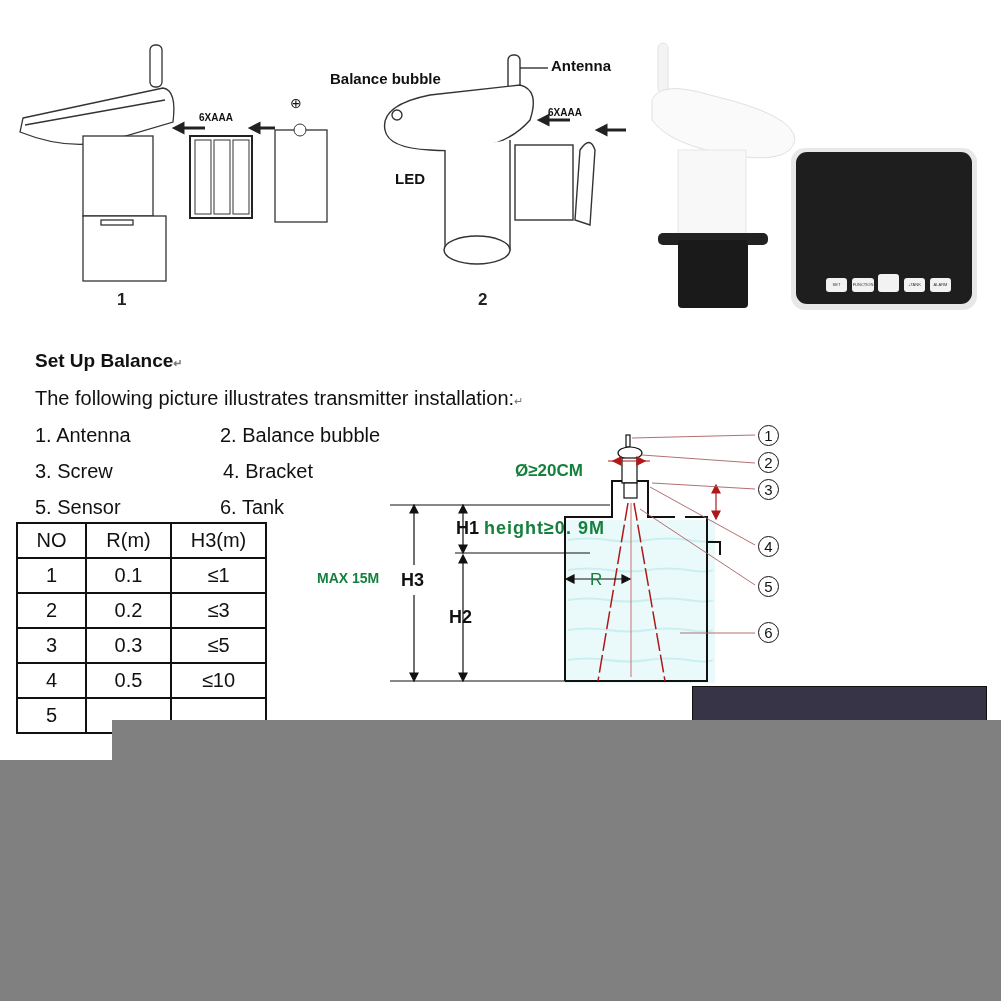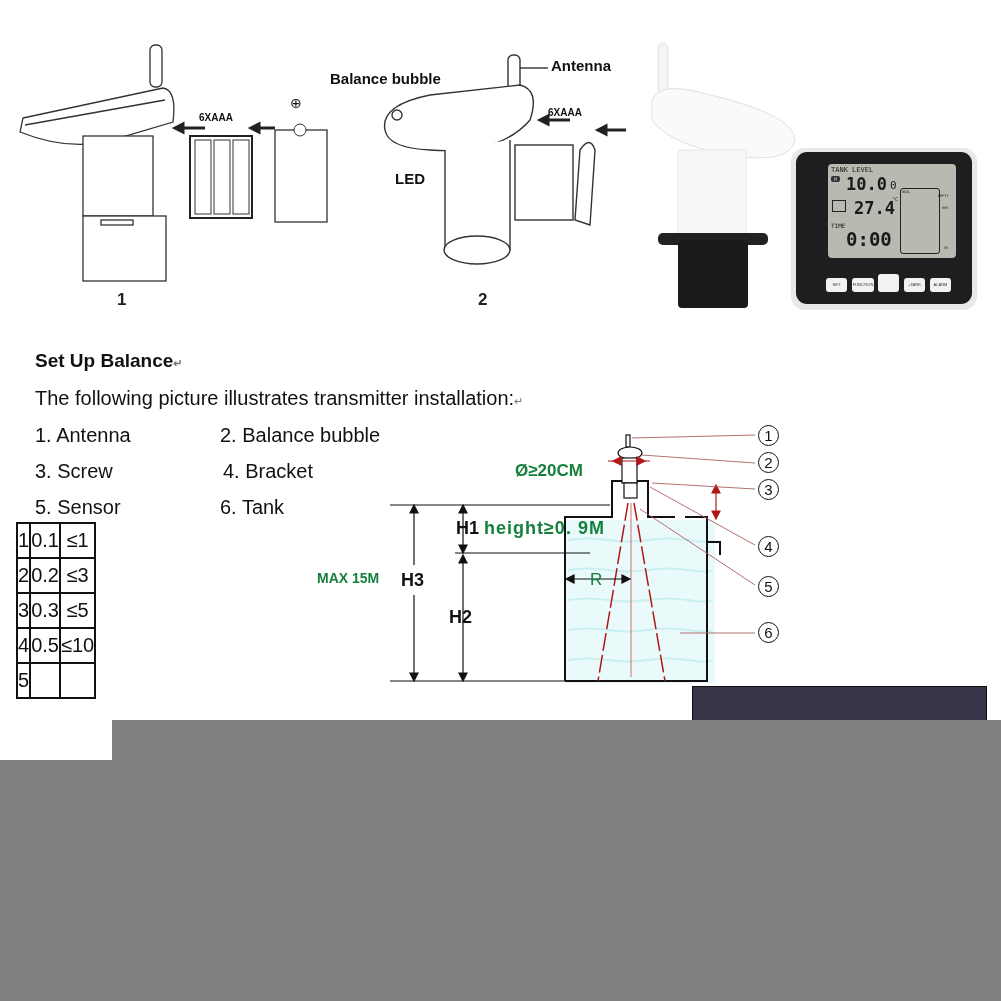--- a/index.html
+++ b/index.html
@@ -96,36 +96,20 @@
   <svg class="abs" style="left:650px;top:40px" width="150" height="270">
     <rect x="8" y="3" width="10" height="50" rx="5" fill="#f4f4f4" stroke="#e2e2e2"></rect>
     <path d="M2 60 Q10 40 60 55 Q145 75 145 100 Q140 125 80 115 Q20 105 2 80 Z" fill="#fafafa" stroke="#e0e0e0"></path>
     <rect x="28" y="110" width="68" height="90" fill="#f8f8f8" stroke="#e6e6e6"></rect>
     <rect x="8" y="193" width="110" height="12" rx="5" fill="#222"></rect>
     <rect x="28" y="200" width="70" height="68" rx="4" fill="#1a1a1a"></rect>
   </svg>
 
   <div class="receiver">
     <div class="receiver-inner">
-      <div class="lcd">
-        <div class="abs" style="left:3px;top:2px;font-size:7px">TANK LEVEL</div>
-        <div class="abs" style="left:3px;top:12px;font-size:5px;background:#333;color:#bbb;padding:0 3px;border-radius:2px">M</div>
-        <div class="abs" style="left:18px;top:10px;font-size:17px;font-weight:bold">10.0</div>
-        <div class="abs" style="left:62px;top:15px;font-size:11px">0</div>
-        <div class="abs" style="left:4px;top:36px;width:12px;height:10px;border:1px solid #222"></div>
-        <div class="abs" style="left:26px;top:34px;font-size:17px;font-weight:bold">27.4</div>
-        <div class="abs" style="left:64px;top:32px;font-size:5px">°C</div>
-        <div class="abs" style="left:3px;top:58px;font-size:6px">TIME</div>
-        <div class="abs" style="left:18px;top:64px;font-size:19px;font-weight:bold">0:00</div>
-        <div class="abs" style="left:72px;top:24px;width:38px;height:64px;border:1.5px solid #222;border-radius:3px"></div>
-        <div class="abs" style="left:74px;top:26px;font-size:3.5px">REAL</div>
-        <div class="abs" style="left:110px;top:30px;font-size:3.5px">EMPTY</div>
-        <div class="abs" style="left:114px;top:42px;font-size:3.5px">90%</div>
-        <div class="abs" style="left:116px;top:82px;font-size:3.5px">5%</div>
-      </div>
       <div class="btn" style="left:30px;width:21px">SET</div>
       <div class="btn" style="left:56px;width:22px">FUNCTION</div>
       <div class="btn" style="left:82px;top:122px;width:21px;height:18px"></div>
       <div class="btn" style="left:108px;width:21px">+TANK</div>
       <div class="btn" style="left:134px;width:21px">ALARM</div>
     </div>
   </div>
 </div>
 
 <div class="h-title"><span>Set Up Balance</span><span class="para">↵</span></div>
@@ -133,20 +117,25 @@
 
 <div class="legend-item" style="left:35px;top:424px">1. Antenna</div>
 <div class="legend-item" style="left:220px;top:424px">2. Balance bubble</div>
 <div class="legend-item" style="left:35px;top:460px">3. Screw</div>
 <div class="legend-item" style="left:223px;top:460px">4. Bracket</div>
 <div class="legend-item" style="left:35px;top:496px">5. Sensor</div>
 <div class="legend-item" style="left:220px;top:496px">6. Tank</div>
 
 <table class="spec">
   <tbody>
+      <tr>
+    <td class="c1">NO</td>
+    <td class="c2">R(m)</td>
+    <td class="c3">H3(m)</td>
+  </tr>
   <tr>
     <td>1</td>
         <td>0.1</td>
         <td>≤1</td>
   </tr>
   <tr>
     <td>2</td>
         <td>0.2</td>
         <td>≤3</td>
   </tr>

